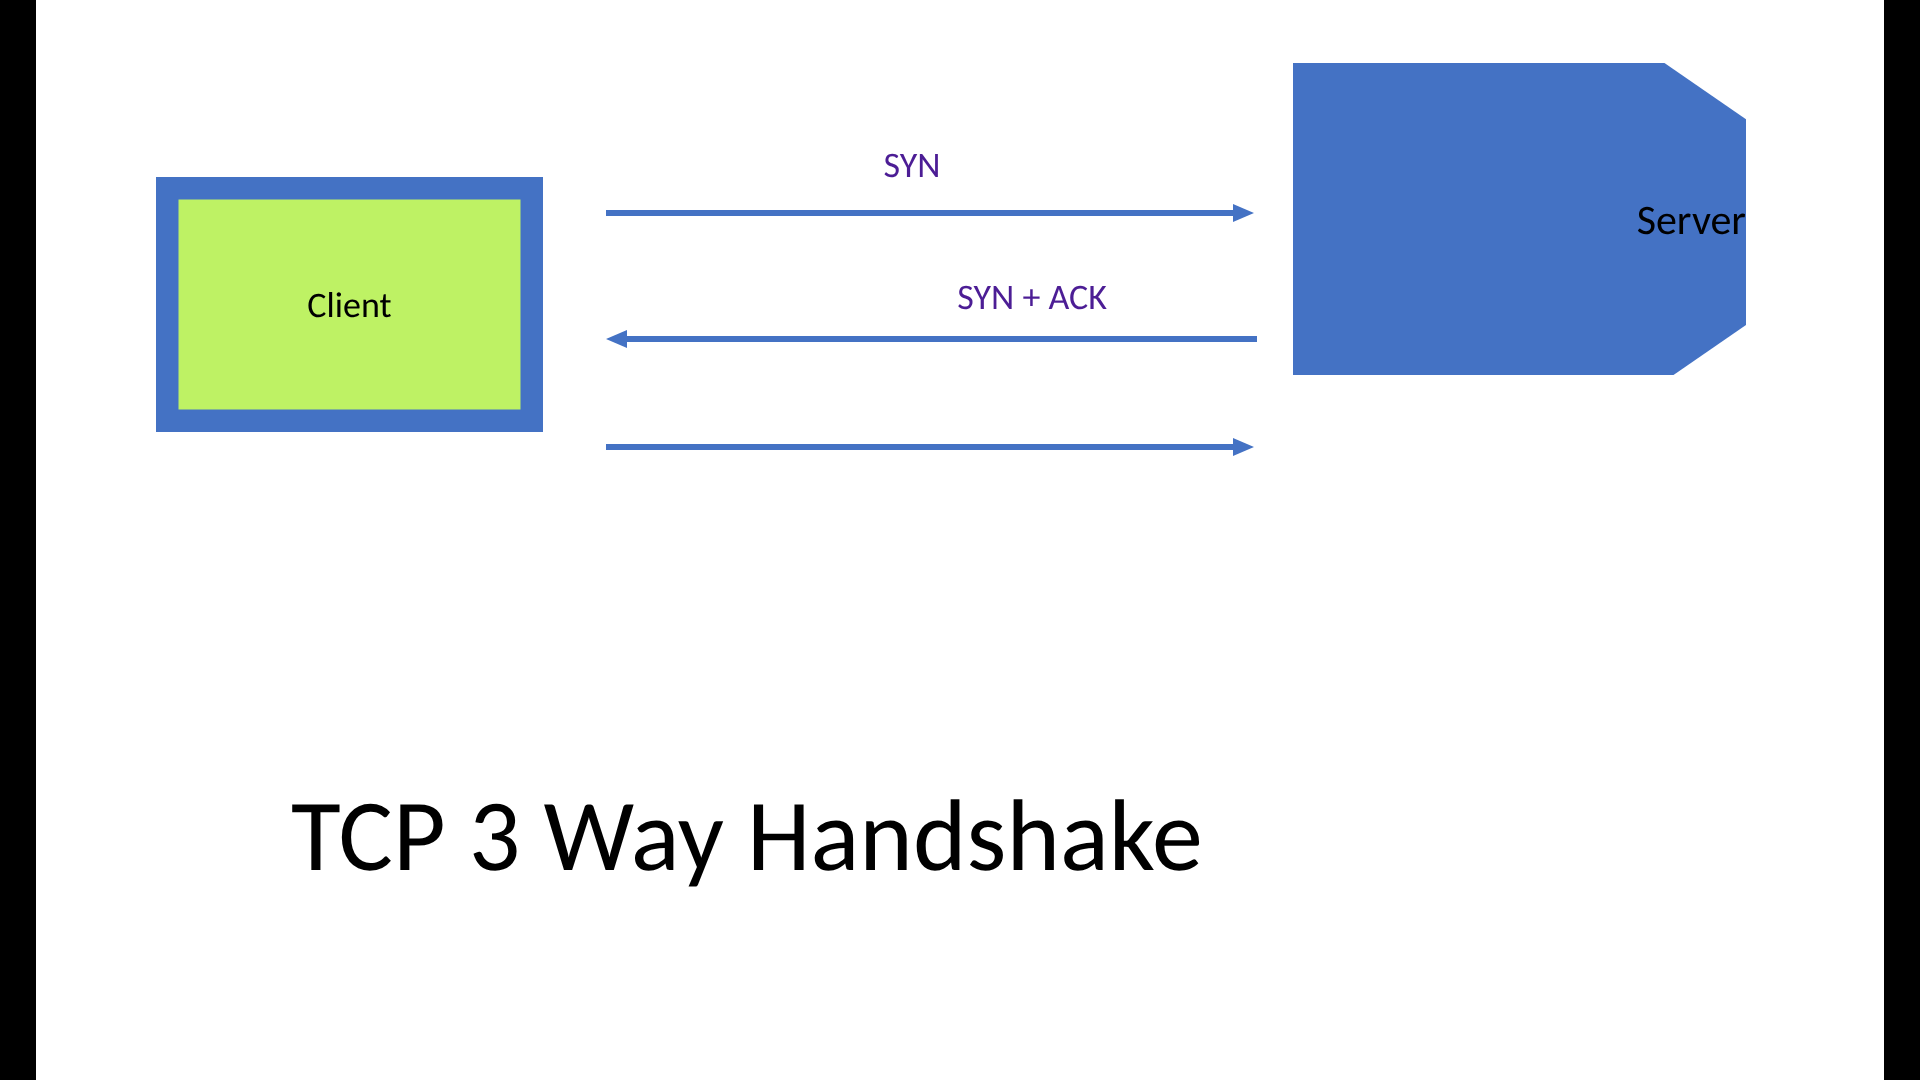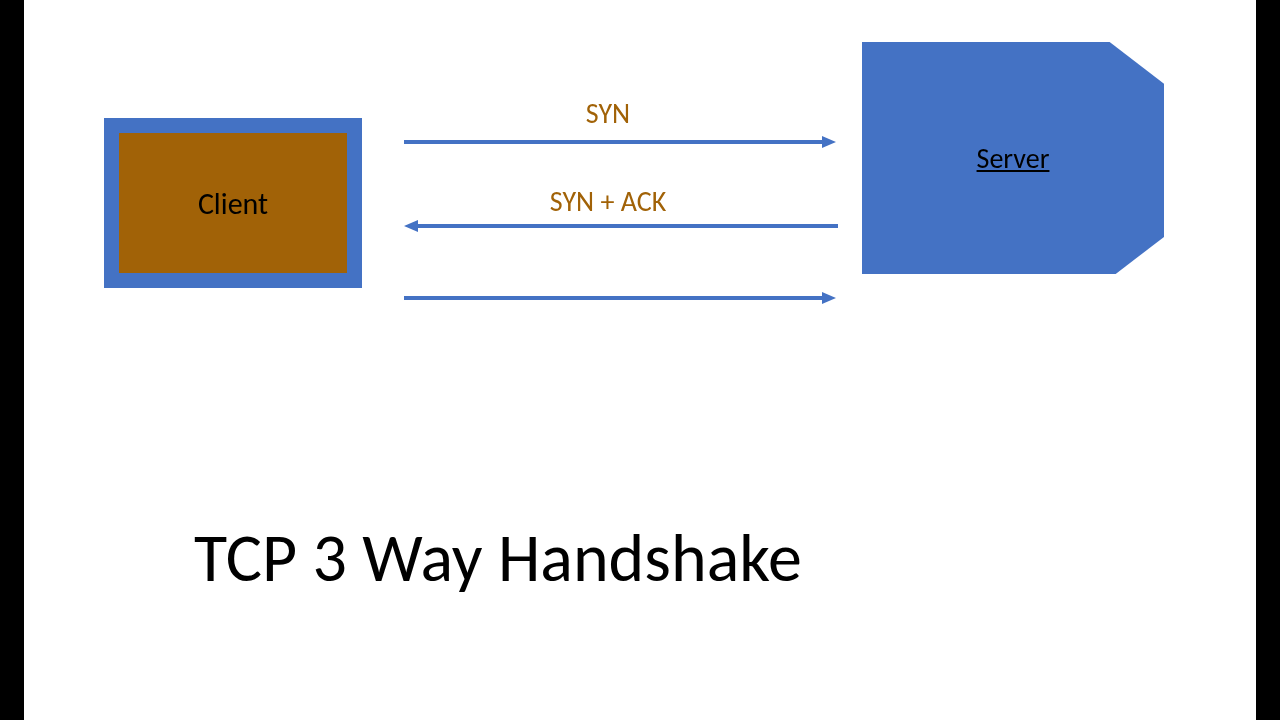--- a/index.html
+++ b/index.html
@@ -1,35 +1,35 @@
 <!DOCTYPE html>
 <html><head>
 <meta charset="utf-8">
 <style>
   * { box-sizing: border-box; margin: 0; padding: 0; }
   html, body { width: 1280px; height: 720px; font-family: Calibri, Arial, sans-serif; background: #000; }
   .canvas { position: absolute; left: 24px; top: 0; width: 1232px; height: 720px; background: #fff; }
   .client-box {
     position: absolute; left: 80px; top: 118px; width: 258px; height: 170px;
-    border: 15px solid #4472c4; background: #a16207;
+    border: 15px solid #4472c4; background: #bef264;
     display: flex; align-items: center; justify-content: center;
-    font-size: 30px; color: #000;
+    font-size: 24px; color: #000;
   }
   .server-box {
-    position: absolute; left: 838px; top: 42px; width: 302px; height: 232px;
+    position: absolute; left: 838px; top: 42px; width: 302px; height: 208px;
     background: #4472c4;
     clip-path: polygon(0 0, 82% 0, 100% 18%, 100% 84%, 84% 100%, 0 100%);
-    display: flex; align-items: center; justify-content: center;
-    font-size: 28px; color: #000; text-decoration: underline;
+    display: flex; align-items: center; justify-content: flex-end;
+    font-size: 28px; color: #000;
   }
   .arrow-label {
-    position: absolute; font-size: 28px; color: #a16207; text-align: center;
+    position: absolute; font-size: 24px; color: #4c1d95; text-align: center;
   }
   #lbl1 { left: 484px; top: 96px;  width: 200px; }
-  #lbl2 { left: 454px; top: 184px; width: 260px; }
+  #lbl2 { left: 454px; top: 184px; width: 260px; text-align: right; }
   #lbl3 { left: 484px; top: 256px; width: 200px; }
   .arrow-line { position: absolute; height: 4px; background: #4472c4; }
   .arrow-head-r {
     position: absolute; width: 0; height: 0;
     border-top: 6px solid transparent; border-bottom: 6px solid transparent;
     border-left: 14px solid #4472c4;
   }
   .arrow-head-l {
     position: absolute; width: 0; height: 0;
     border-top: 6px solid transparent; border-bottom: 6px solid transparent;

